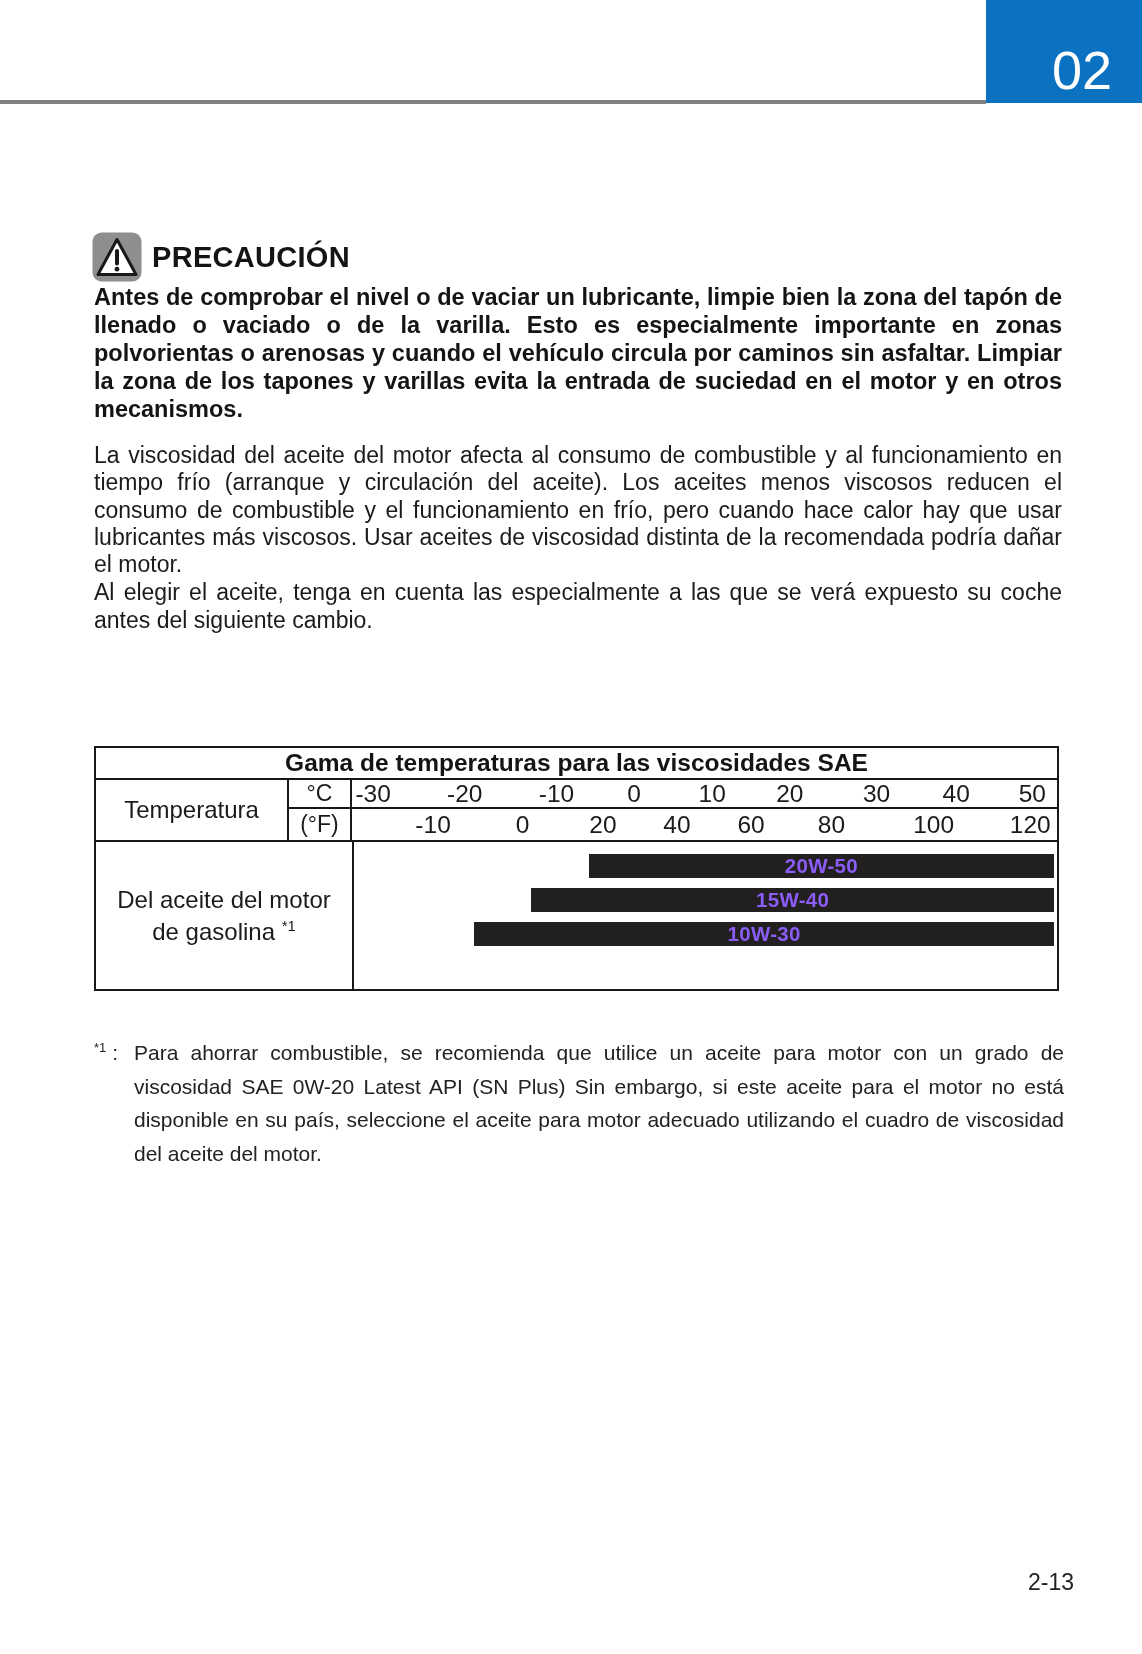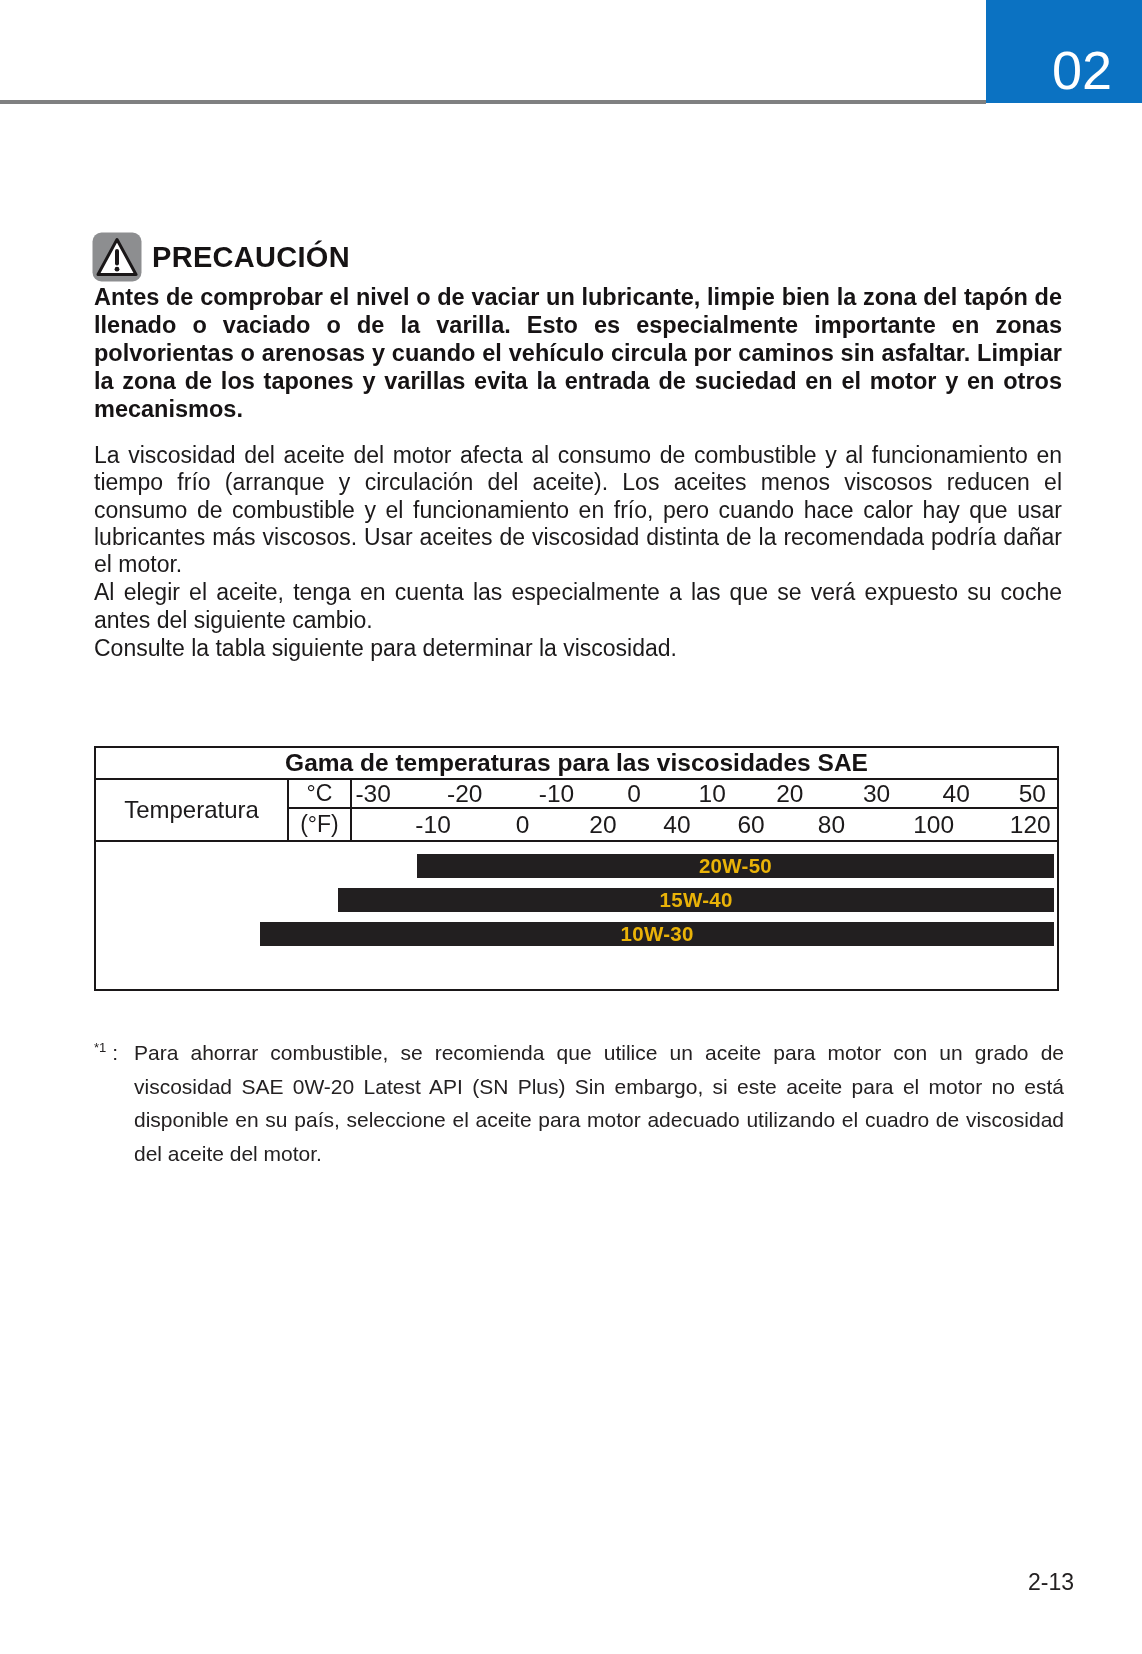--- a/index.html
+++ b/index.html
@@ -82,21 +82,21 @@
   }
   .t-bars-block { display: flex; }
   .t-rowlabel-cell {
     width: 258px; border-right: 2px solid #1a1718;
     display: flex; align-items: center; justify-content: center; text-align: center;
     font-size: 24px; line-height: 32px;
   }
   .t-bars-area { position: relative; flex: 1; height: 147px; }
   .t-bars-area .bar {
     position: absolute; right: 3px; height: 24px;
-    background: #221f20; color: #eab308;
+    background: #221f20; color: #8b5cf6;
     display: flex; align-items: center; justify-content: center;
     font-size: 20.5px; font-weight: 700; letter-spacing: 0.3px;
     white-space: nowrap;
   }
   sup { vertical-align: super; font-size: 62%; line-height: 0; }
   
   #footnote {
     position: absolute; left: 94px; top: 1036px; width: 970px;
     display: flex;
     font-size: 21px; line-height: 33.5px; color: #242122;
@@ -130,21 +130,20 @@
         <line x1="25" y1="19" x2="25" y2="31.5" stroke="#1a1718" stroke-width="4" stroke-linecap="round"></line>
         <circle cx="25" cy="37.2" r="2.4" fill="#1a1718"></circle>
       </svg>
     </span>
     <span id="caution-title">PRECAUCIÓN</span>
   </div>
 
   <div id="paragraphs">
     <p>La viscosidad del aceite del motor afecta al consumo de combustible y al funcionamiento en tiempo frío (arranque y circulación del aceite). Los aceites menos viscosos reducen el consumo de combustible y el funcionamiento en frío, pero cuando hace calor hay que usar lubricantes más viscosos. Usar aceites de viscosidad distinta de la recomendada podría dañar el motor.</p>
     <p>Al elegir el aceite, tenga en cuenta las especialmente a las que se verá expuesto su coche antes del siguiente cambio.</p>
-    <p>Consulte la tabla siguiente para determinar la viscosidad.</p>
   </div>
 
   <div id="sae-table">
     <div class="t-title">Gama de temperaturas para las viscosidades SAE</div>
 
     <div class="t-scale-block">
       <div class="t-temp-cell">Temperatura</div>
       <div class="t-scale-right">
         <div class="t-srow c">
           <div class="t-unit">°C</div>
@@ -170,20 +169,26 @@
               <span class="tick" style="left: 56.6%;">60</span>
               <span class="tick" style="left: 68%;">80</span>
               <span class="tick" style="left: 82.5%;">100</span>
               <span class="tick" style="left: 96.2%;">120</span>
             </div>
         </div>
       </div>
     </div>
 
     <div class="t-bars-block">
+      <div class="t-rowlabel-cell">
+        <div>
+          <span>Del aceite del motor</span><br>
+          <span>de gasolina</span>&nbsp;<sup>*1</sup>
+        </div>
+      </div>
       <div class="t-bars-area">
           <div class="bar" style="left: 33.4%; top: 12px;">20W-50</div>
           <div class="bar" style="left: 25.2%; top: 46px;">15W-40</div>
           <div class="bar" style="left: 17.1%; top: 80px;">10W-30</div>
         </div>
     </div>
   </div>
 
   <div id="footnote">
     <span class="fn-marker"><sup>*1</sup> <span>:</span></span>

